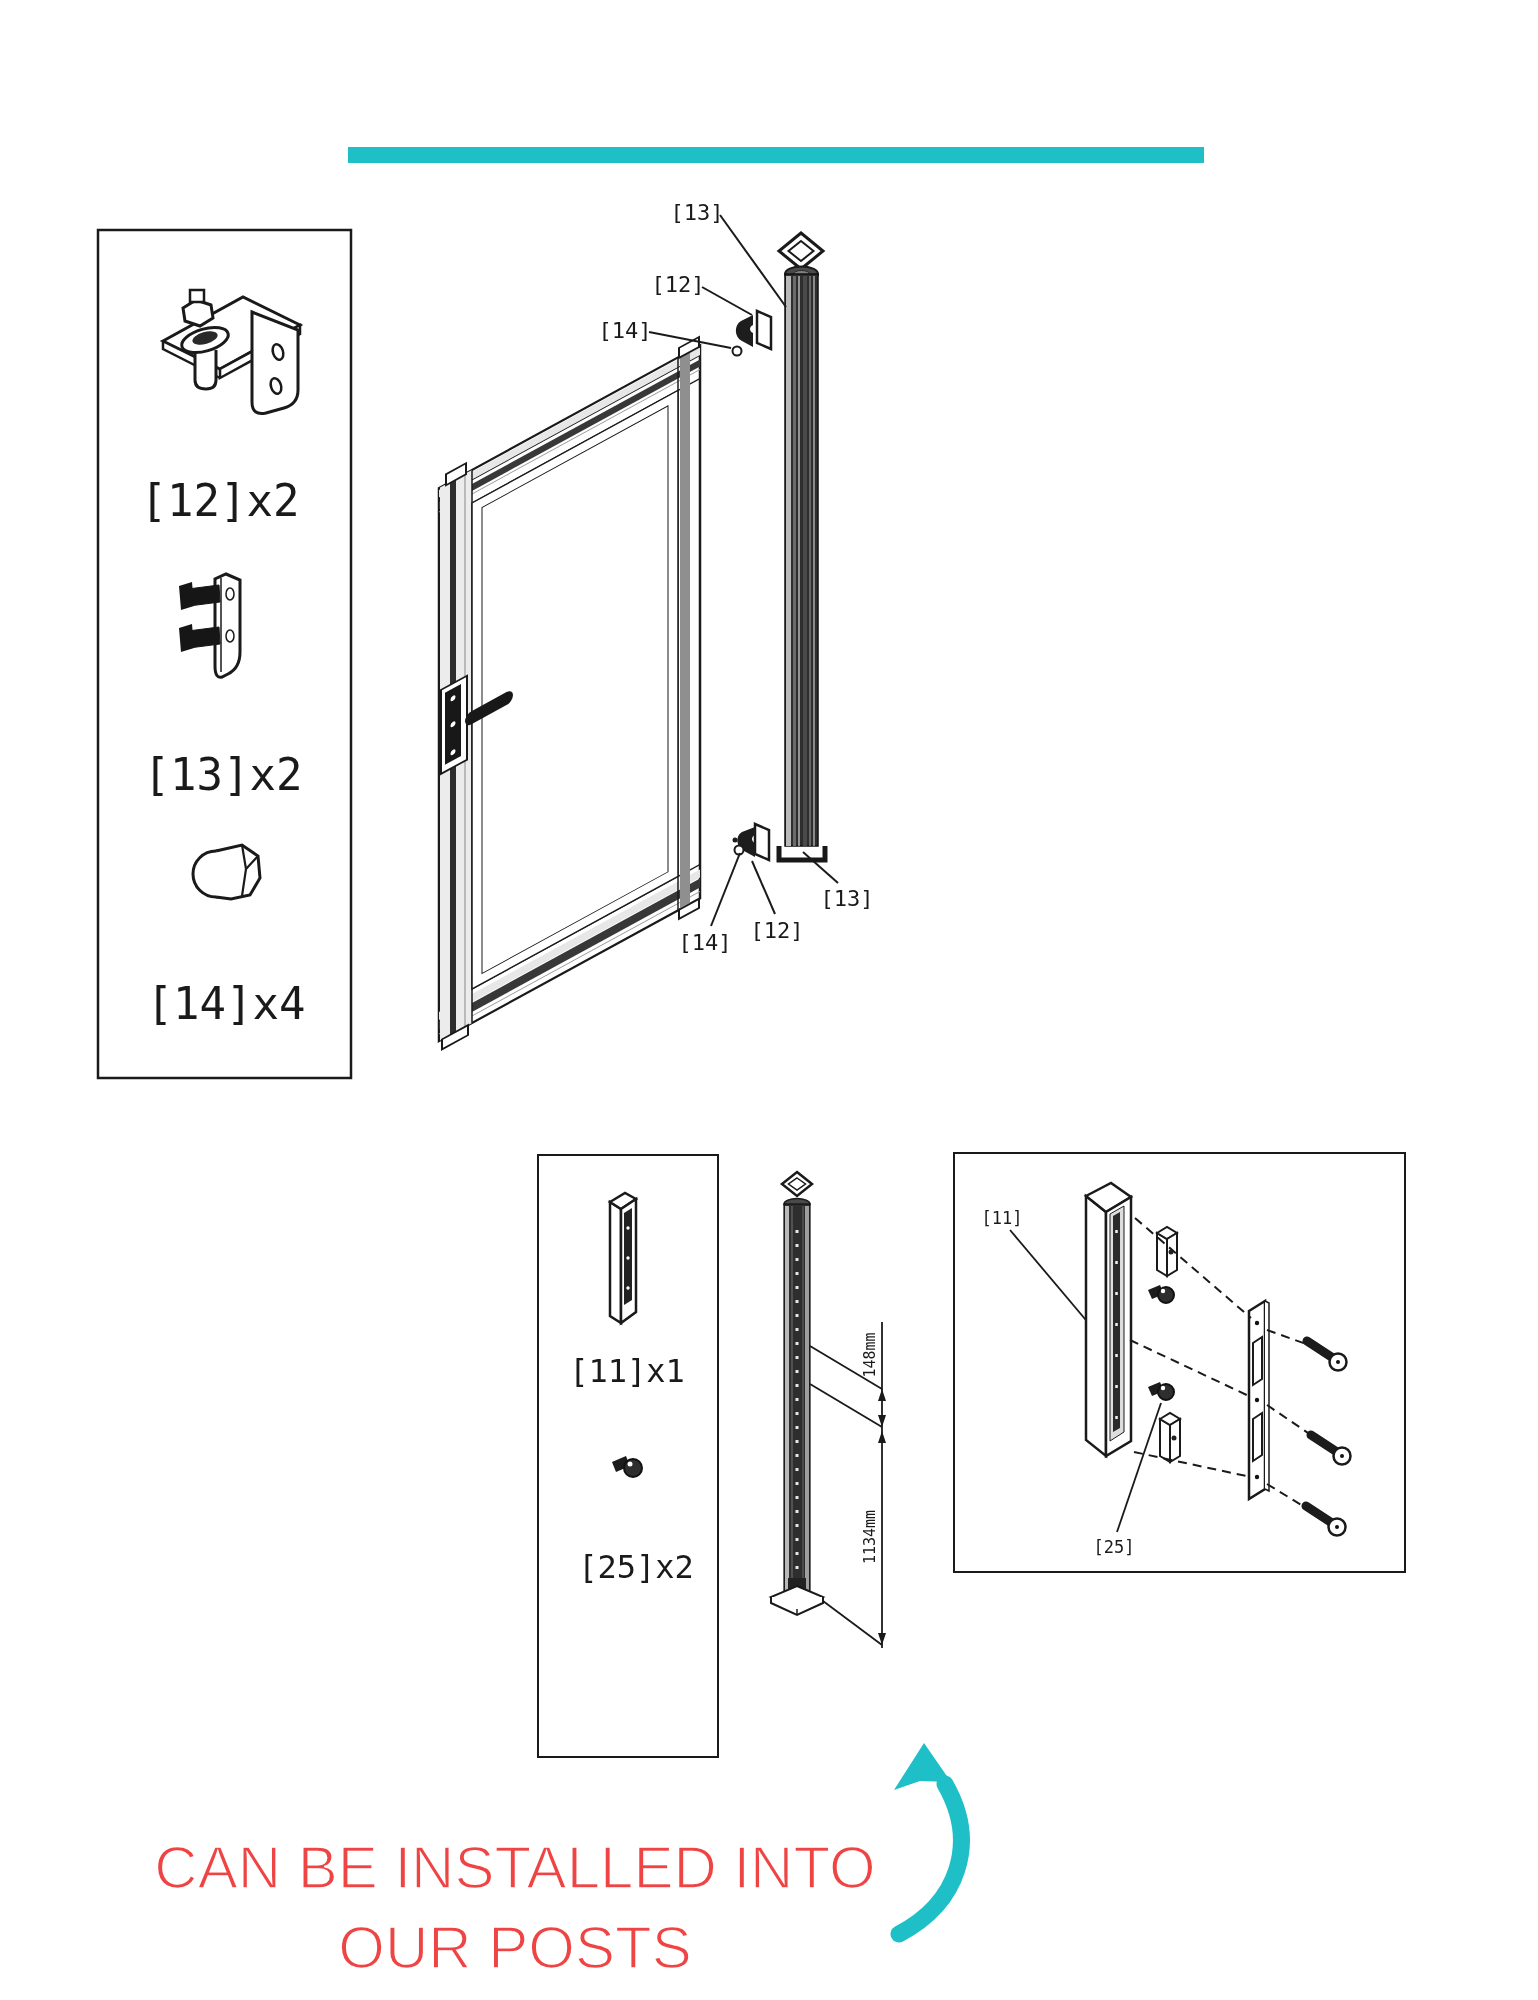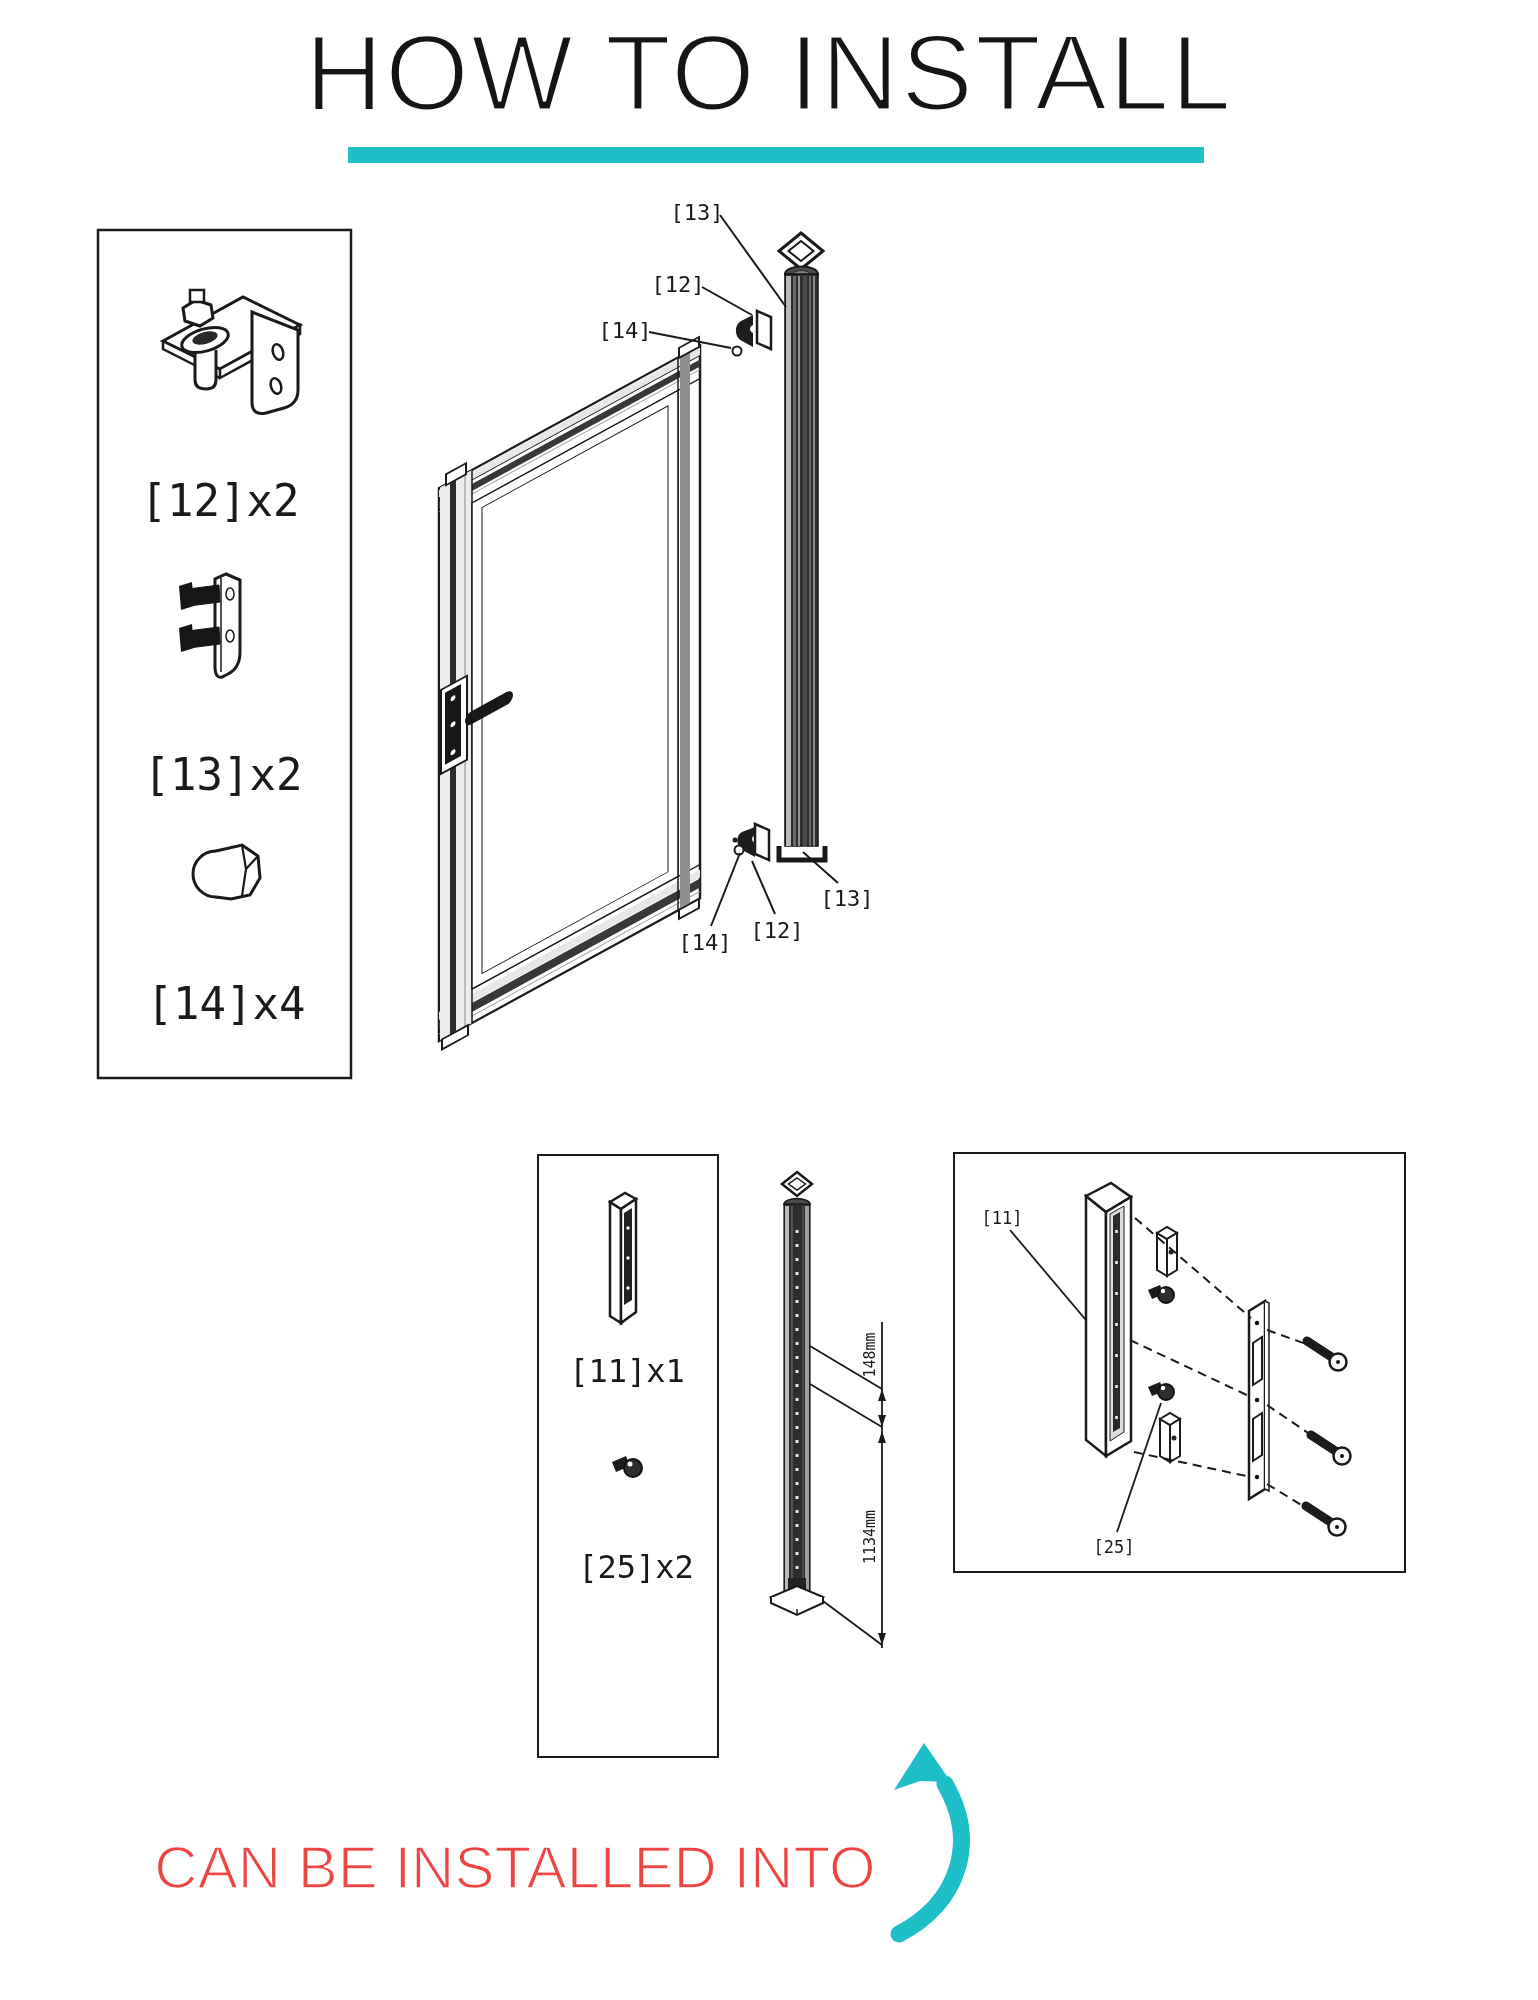--- a/index.html
+++ b/index.html
@@ -8,21 +8,20 @@
   .title-bar{position:absolute;left:348px;top:147px;width:856px;height:16px;}
   .footer{position:absolute;left:0;top:1828px;width:1030px;text-align:center;font-size:60px;color:#ef4444;-webkit-text-stroke:1.6px #fff;line-height:1.33;}
   svg.art{position:absolute;left:0;top:0;}
   svg.art text{font-family:"DejaVu Sans Mono",monospace;fill:#1a1a1a;}
   .ln{stroke:#1a1a1a;fill:none;}
 </style>
 </head>
 <body>
 
 <div class="page">
-  <div class="title">HOW TO INSTALL</div>
   <div class="title-bar" style="background: rgb(31, 191, 200);"></div>
 
   <svg class="art" width="1538" height="2000" viewBox="0 0 1538 2000">
 
     <g>
       <rect x="98" y="230" width="253" height="848" fill="#fff" stroke="#1a1a1a" stroke-width="2.5"></rect>
 
       <g>
         <path d="M163,341 L243,297 L300,325 L220,369 Z" fill="#fff" stroke="#1a1a1a" stroke-width="3"></path>
         <path d="M300,325 L300,334 L220,378 L220,369 Z" fill="#fff" stroke="#1a1a1a" stroke-width="2.5"></path>
@@ -276,14 +275,15 @@
     </g>
 
     <g>
       <path d="M899,1934 C958,1903 979,1843 945,1784" fill="none" stroke="#1FBFC8" stroke-width="17" stroke-linecap="round"></path>
       <path d="M924,1743 L894,1790 L920,1781 L951,1782 Z" fill="#1FBFC8"></path>
     </g>
   </svg>
 
   <div class="footer">
     <div>CAN BE INSTALLED INTO</div>
+    <div>OUR POSTS</div>
   </div>
 </div>
 
 </body></html>

